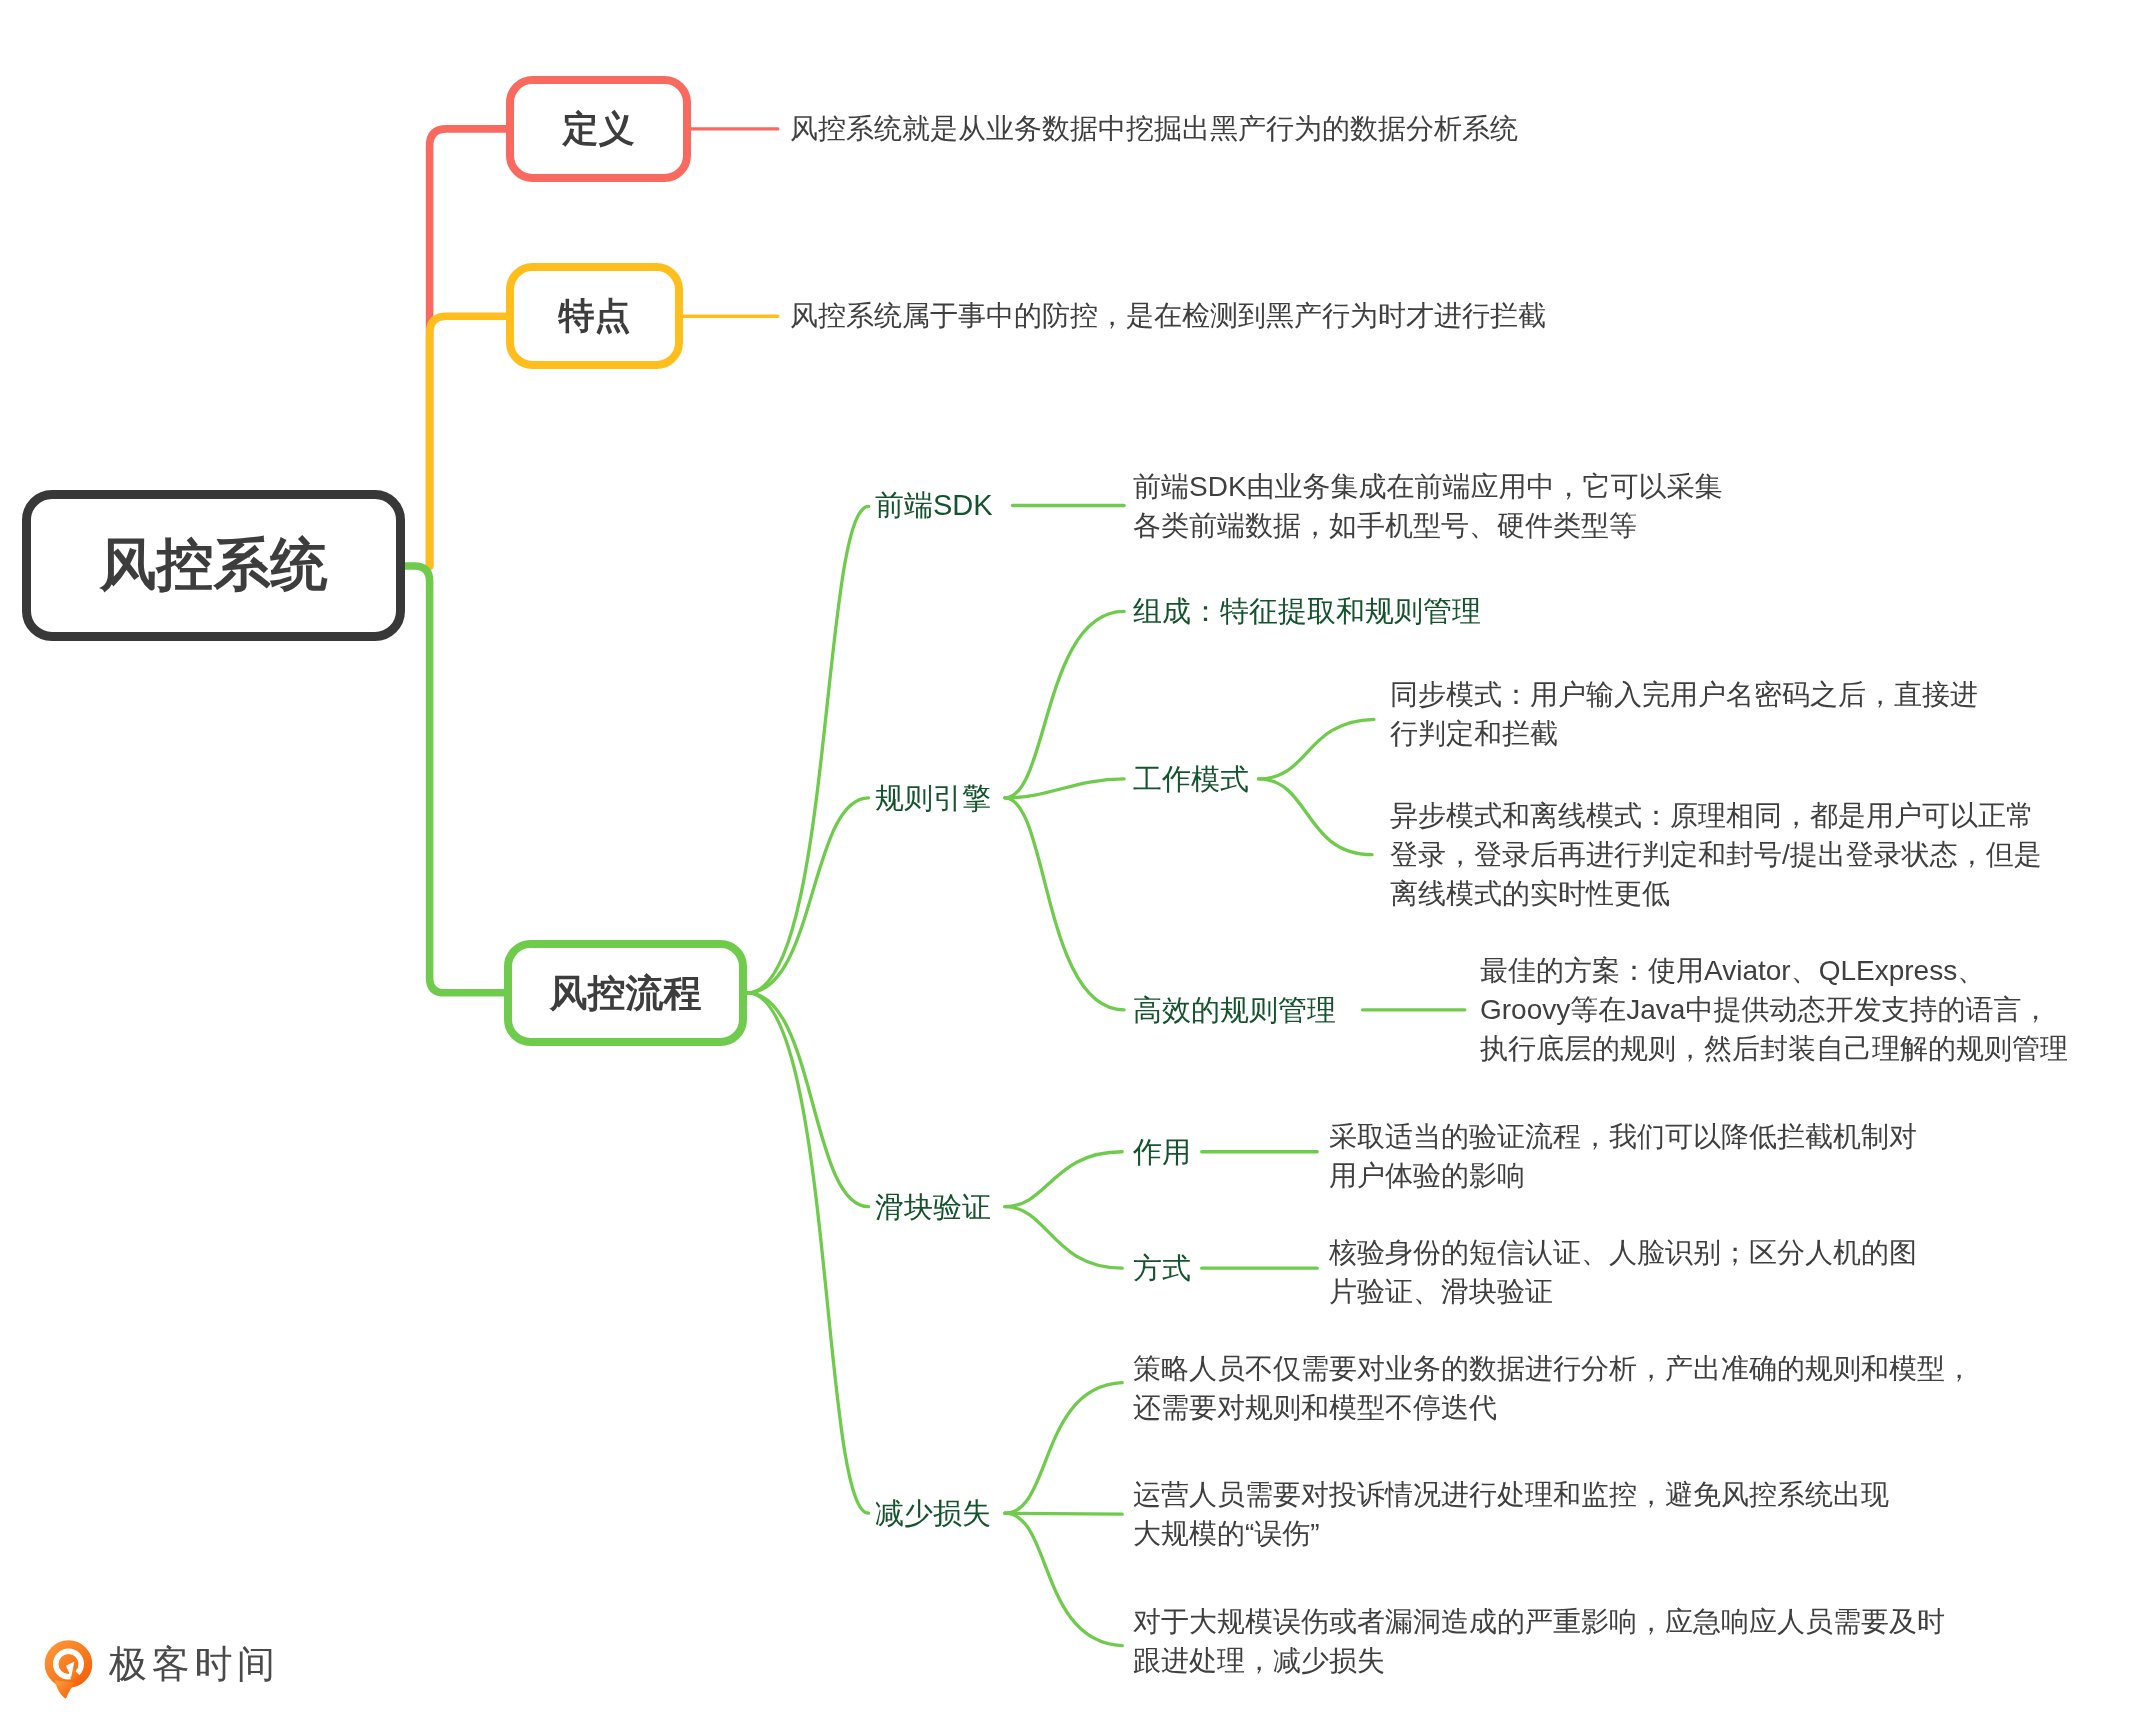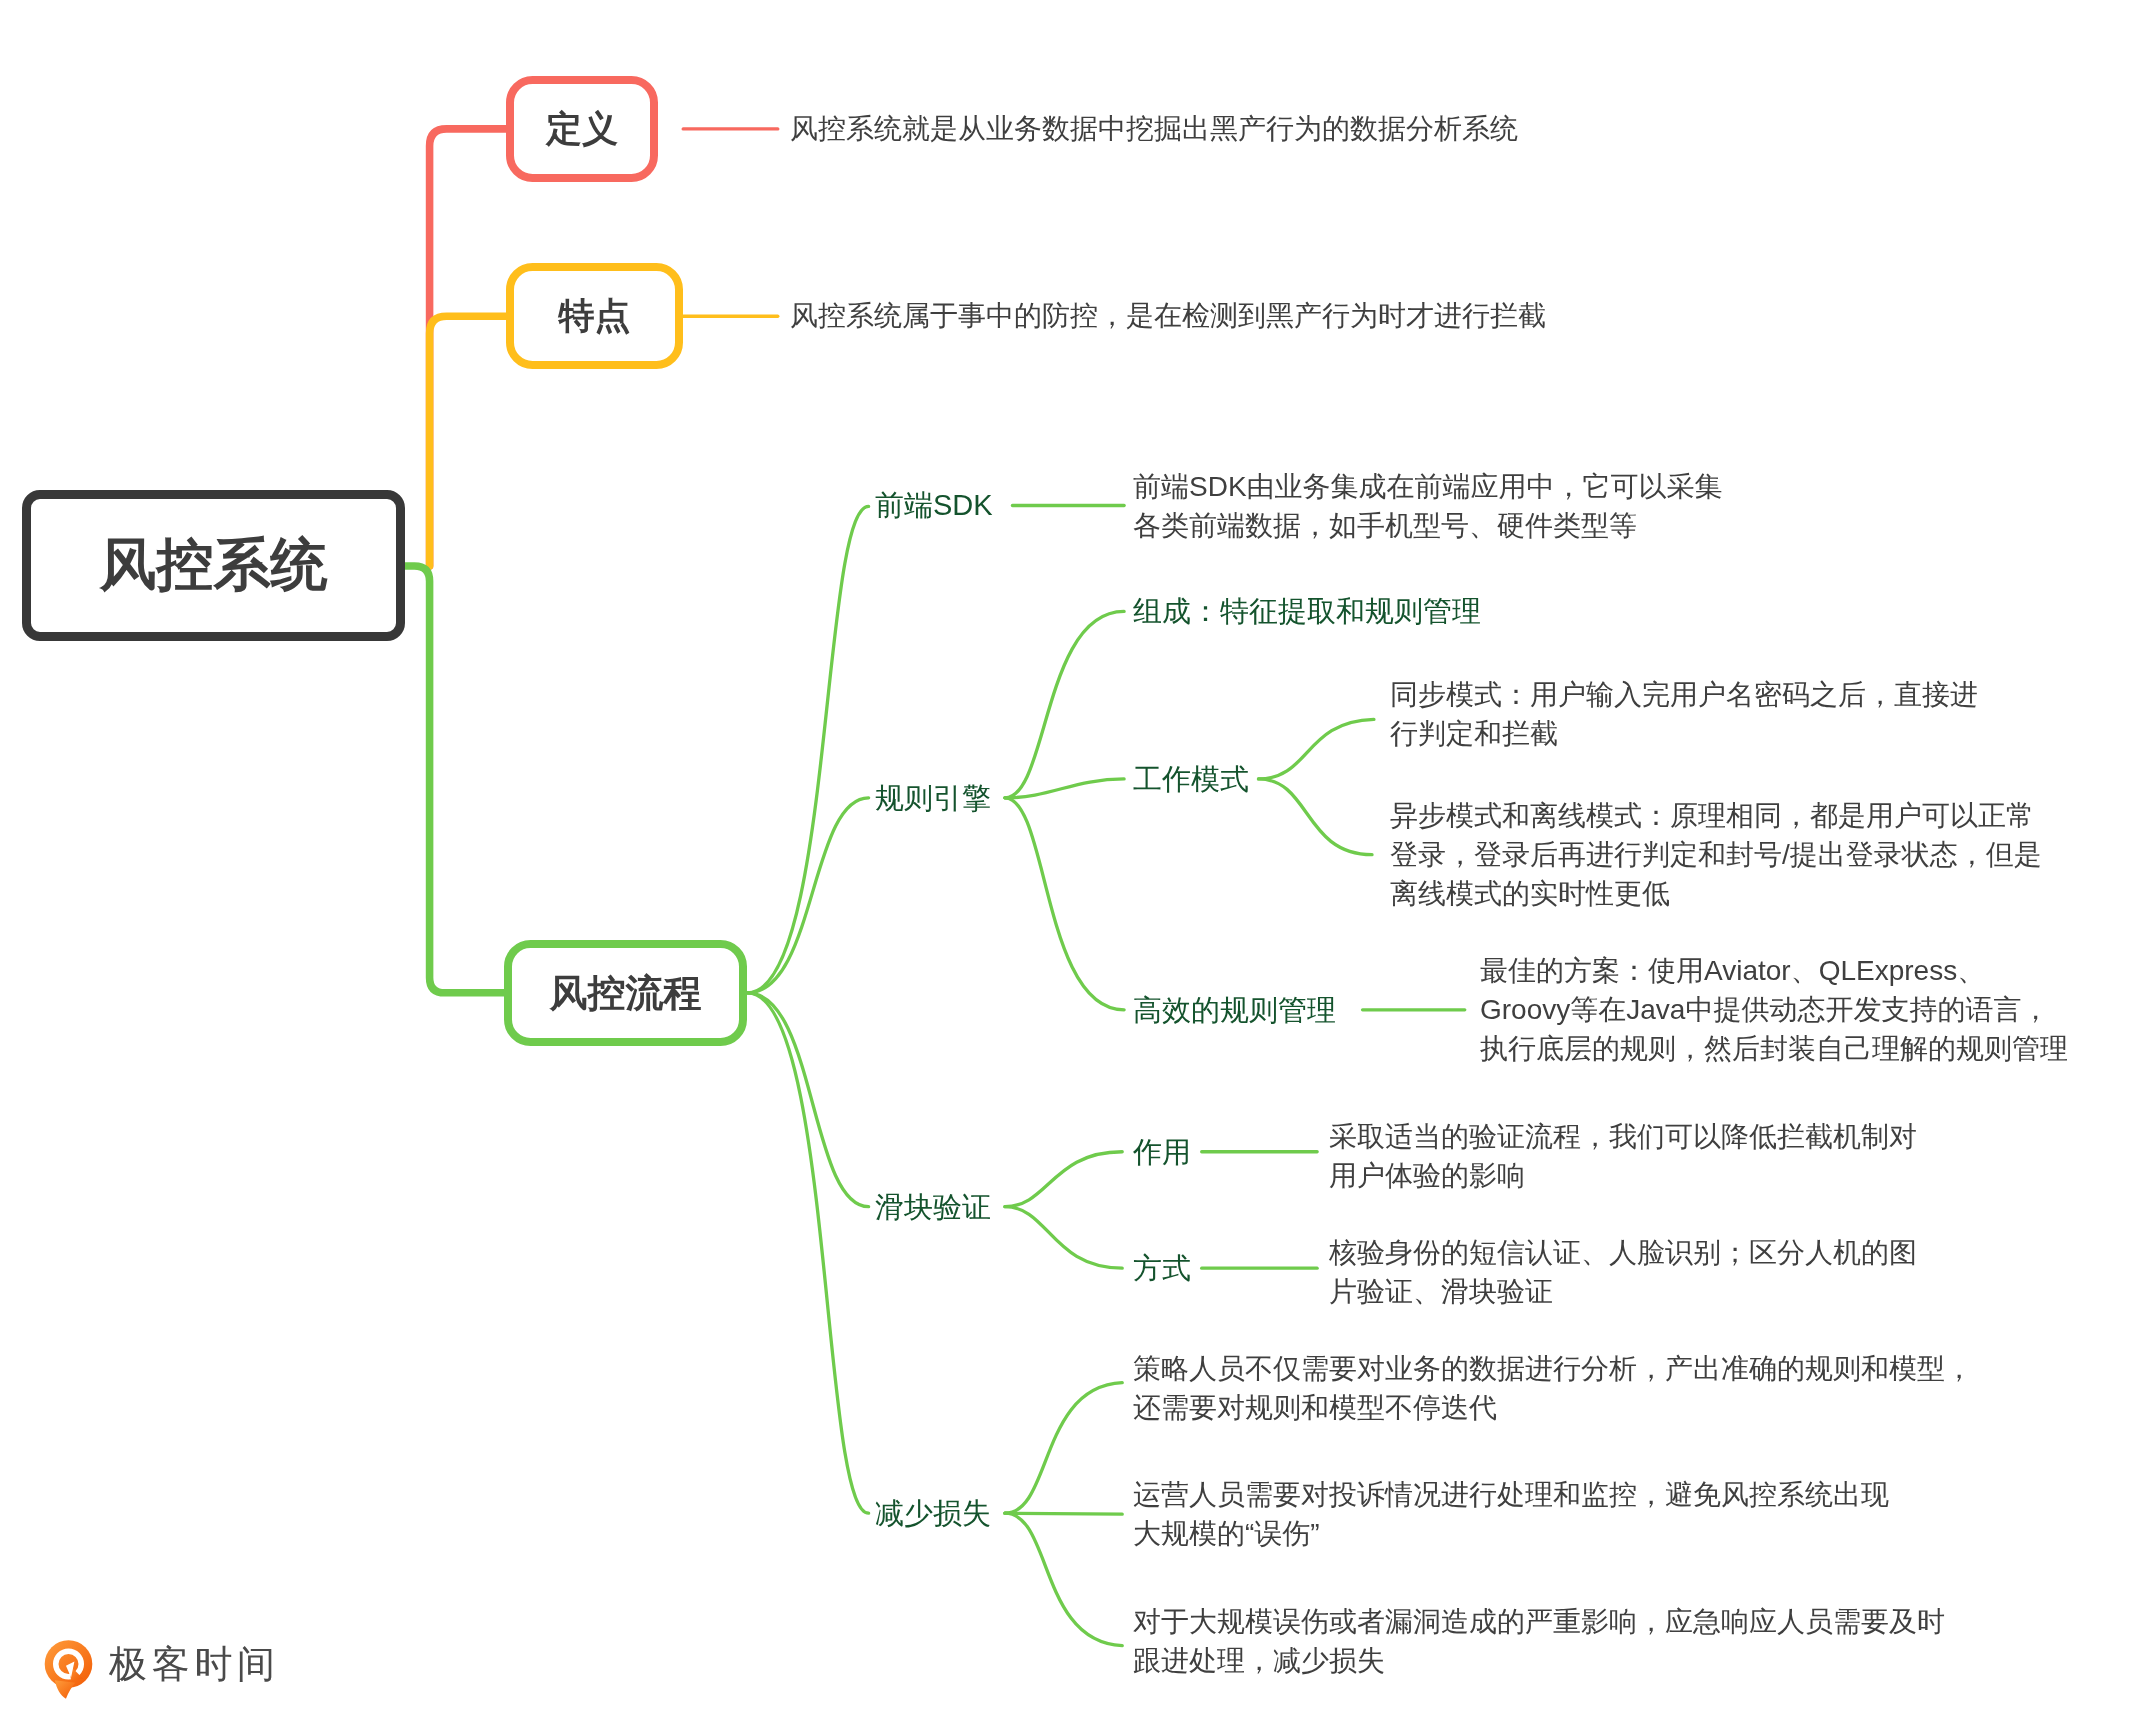--- a/index.html
+++ b/index.html
@@ -4,22 +4,22 @@
 <style>
   html,body{margin:0;padding:0;background:#ffffff;}
   body{width:2129px;height:1732px;position:relative;overflow:hidden;
        font-family:"Liberation Sans","DejaVu Sans",sans-serif;}
   .canvas{position:absolute;left:0;top:0;width:2129px;height:1732px;}
   svg.links{position:absolute;left:0;top:0;pointer-events:none;}
   .box{position:absolute;display:flex;align-items:center;justify-content:center;
        background:#ffffff;border-radius:26.5px;font-weight:bold;color:#3d3d3d;
        box-sizing:border-box;white-space:nowrap;z-index:2;}
   .box.root{left:22px;top:490px;width:383px;height:151px;border:9.5px solid #383838;
-       font-size:57px;border-radius:18px;}
-  .box.coral{left:506px;top:76px;width:152px;height:106px;border:8.5px solid #f8695f;font-size:36px;}
+       font-size:57px;border-radius:30px;}
+  .box.coral{left:506px;top:76px;width:185px;height:106px;border:8.5px solid #f8695f;font-size:36px;}
   .box.amber{left:506px;top:263px;width:177px;height:106px;border:8.5px solid #ffbe1b;font-size:36px;}
   .box.green{left:504px;top:940px;width:243px;height:106px;border:8.5px solid #6fcb4c;font-size:38px;}
   .label{position:absolute;font-size:29px;line-height:32px;color:#14532d;white-space:nowrap;z-index:2;}
   .desc{position:absolute;font-size:28px;line-height:39px;color:#3f3f3f;
         white-space:pre-line;z-index:2;}
   .logo{position:absolute;left:43px;top:1639px;display:flex;align-items:flex-start;z-index:2;}
   .logo .brand{font-size:38px;color:#4a4a4a;letter-spacing:4.7px;font-weight:500;margin-left:15px;}
 </style>
 </head>
 <body>

